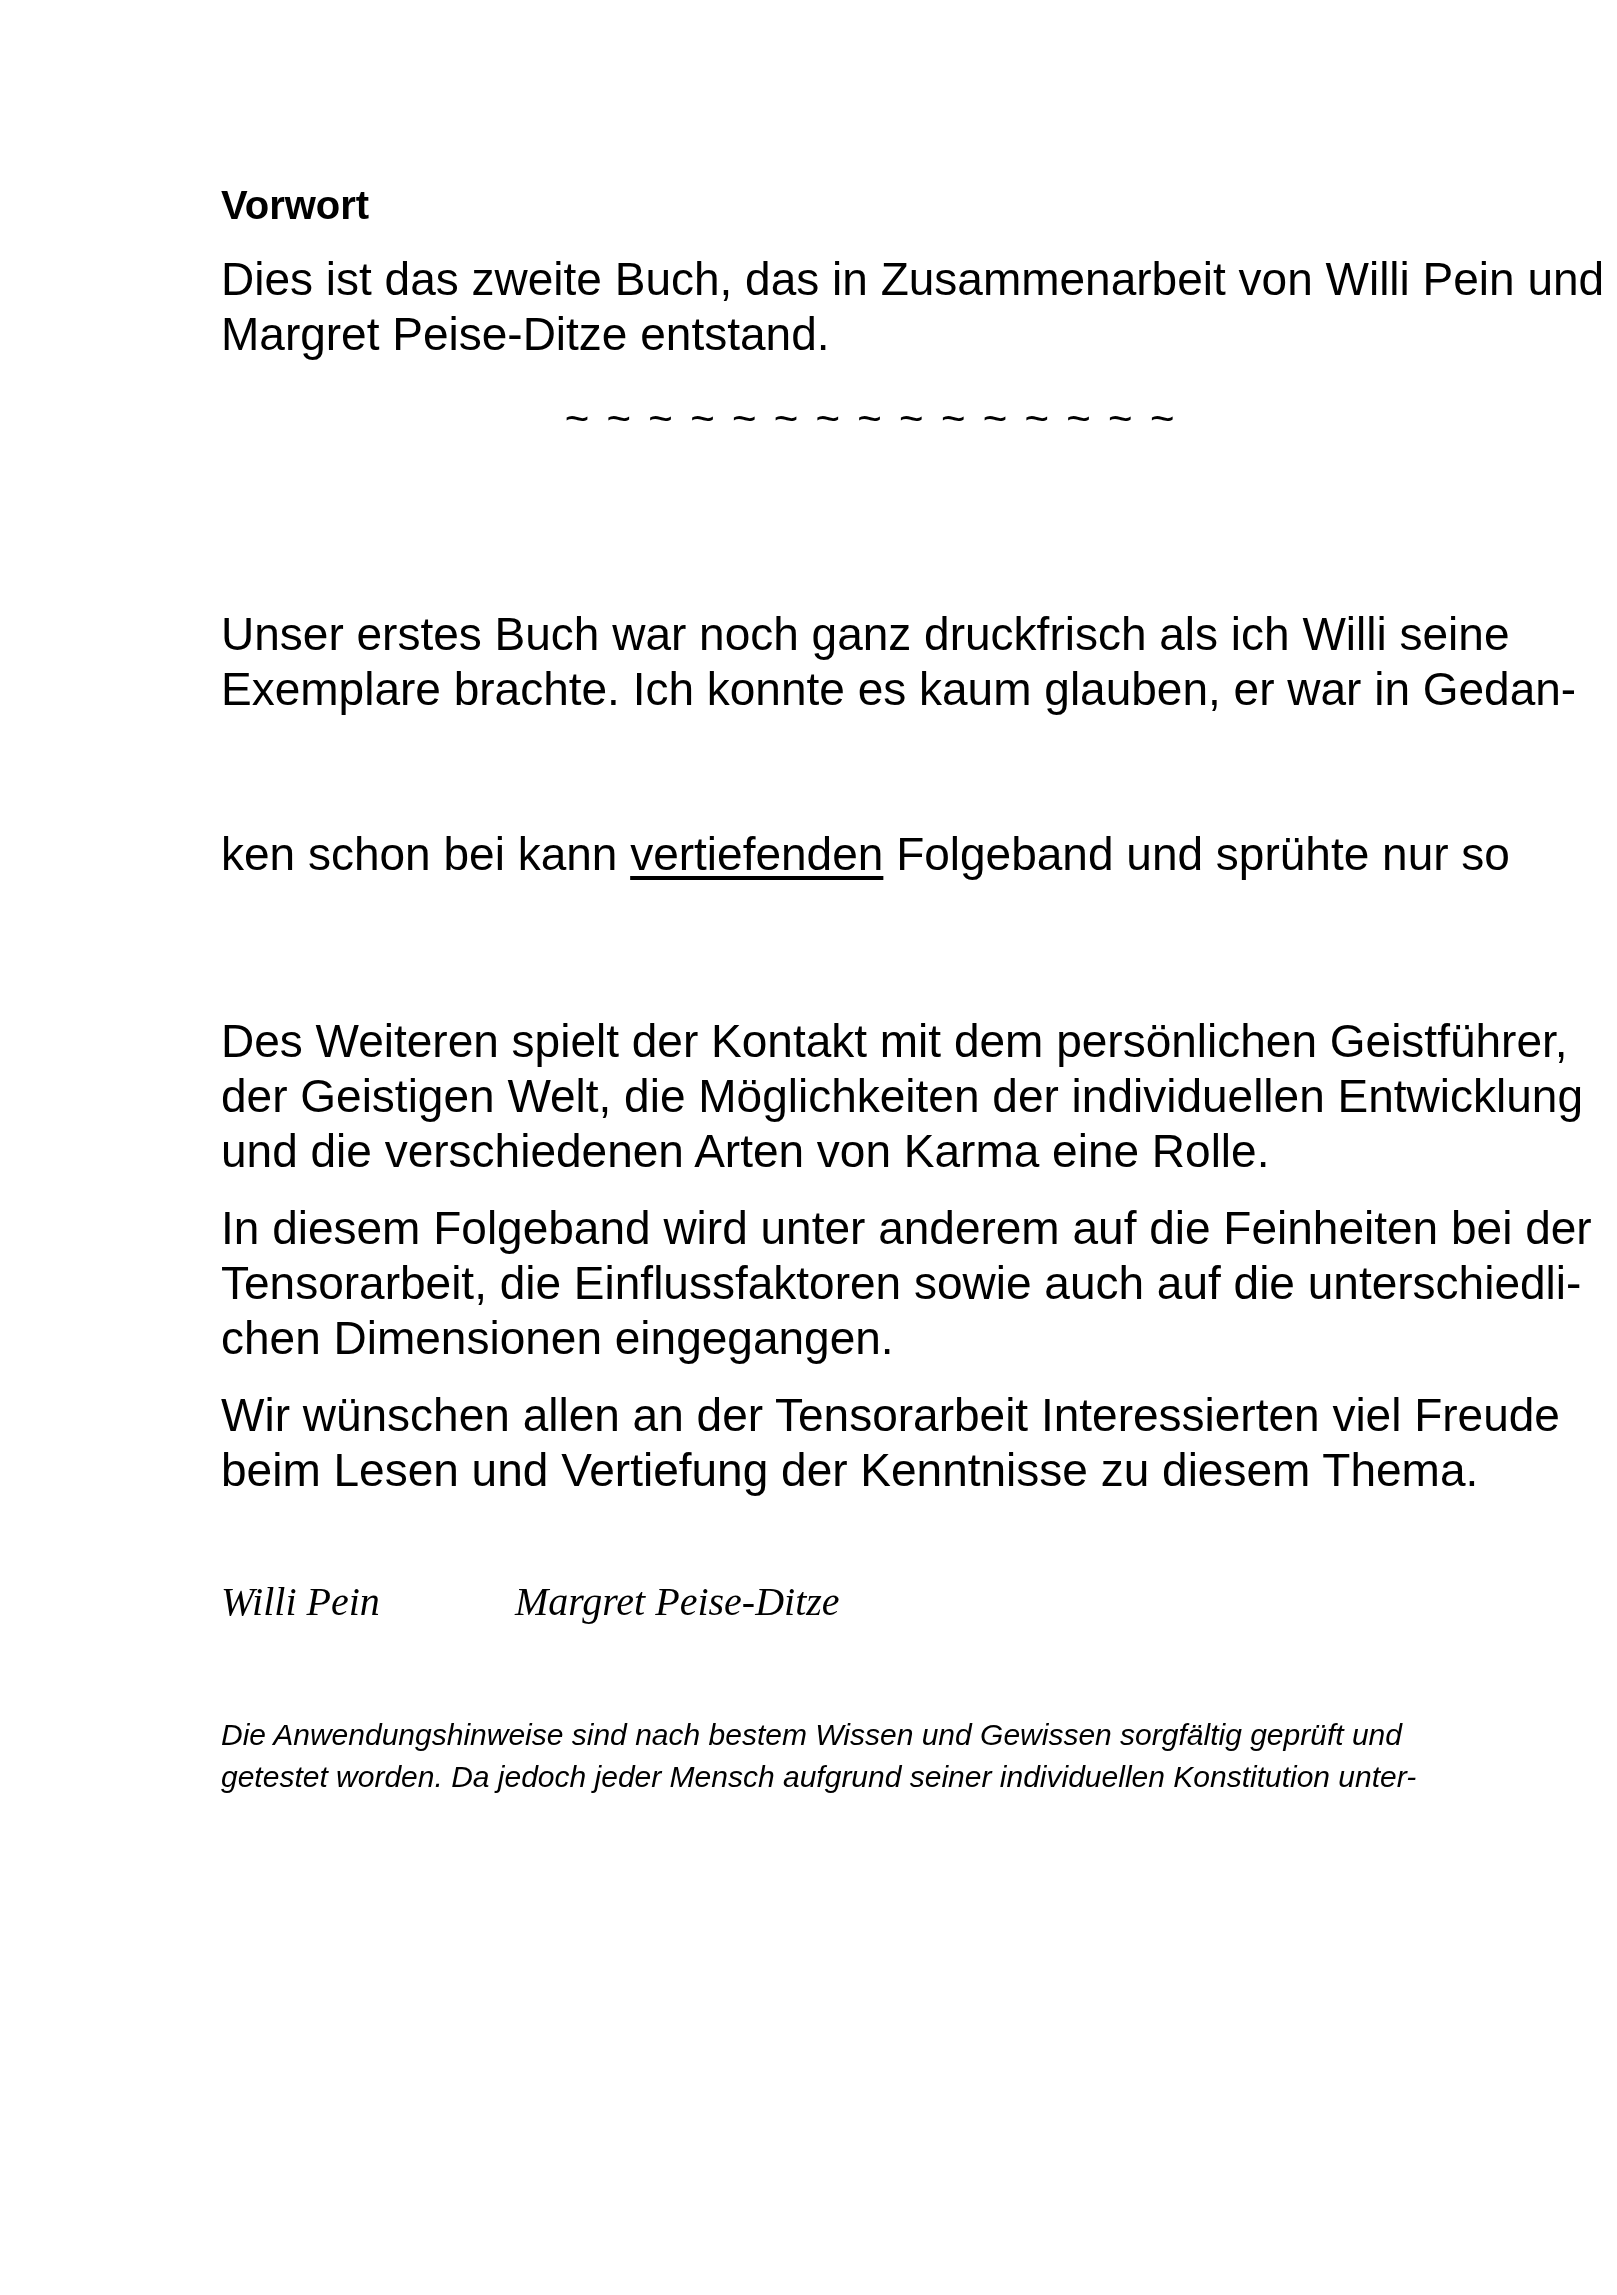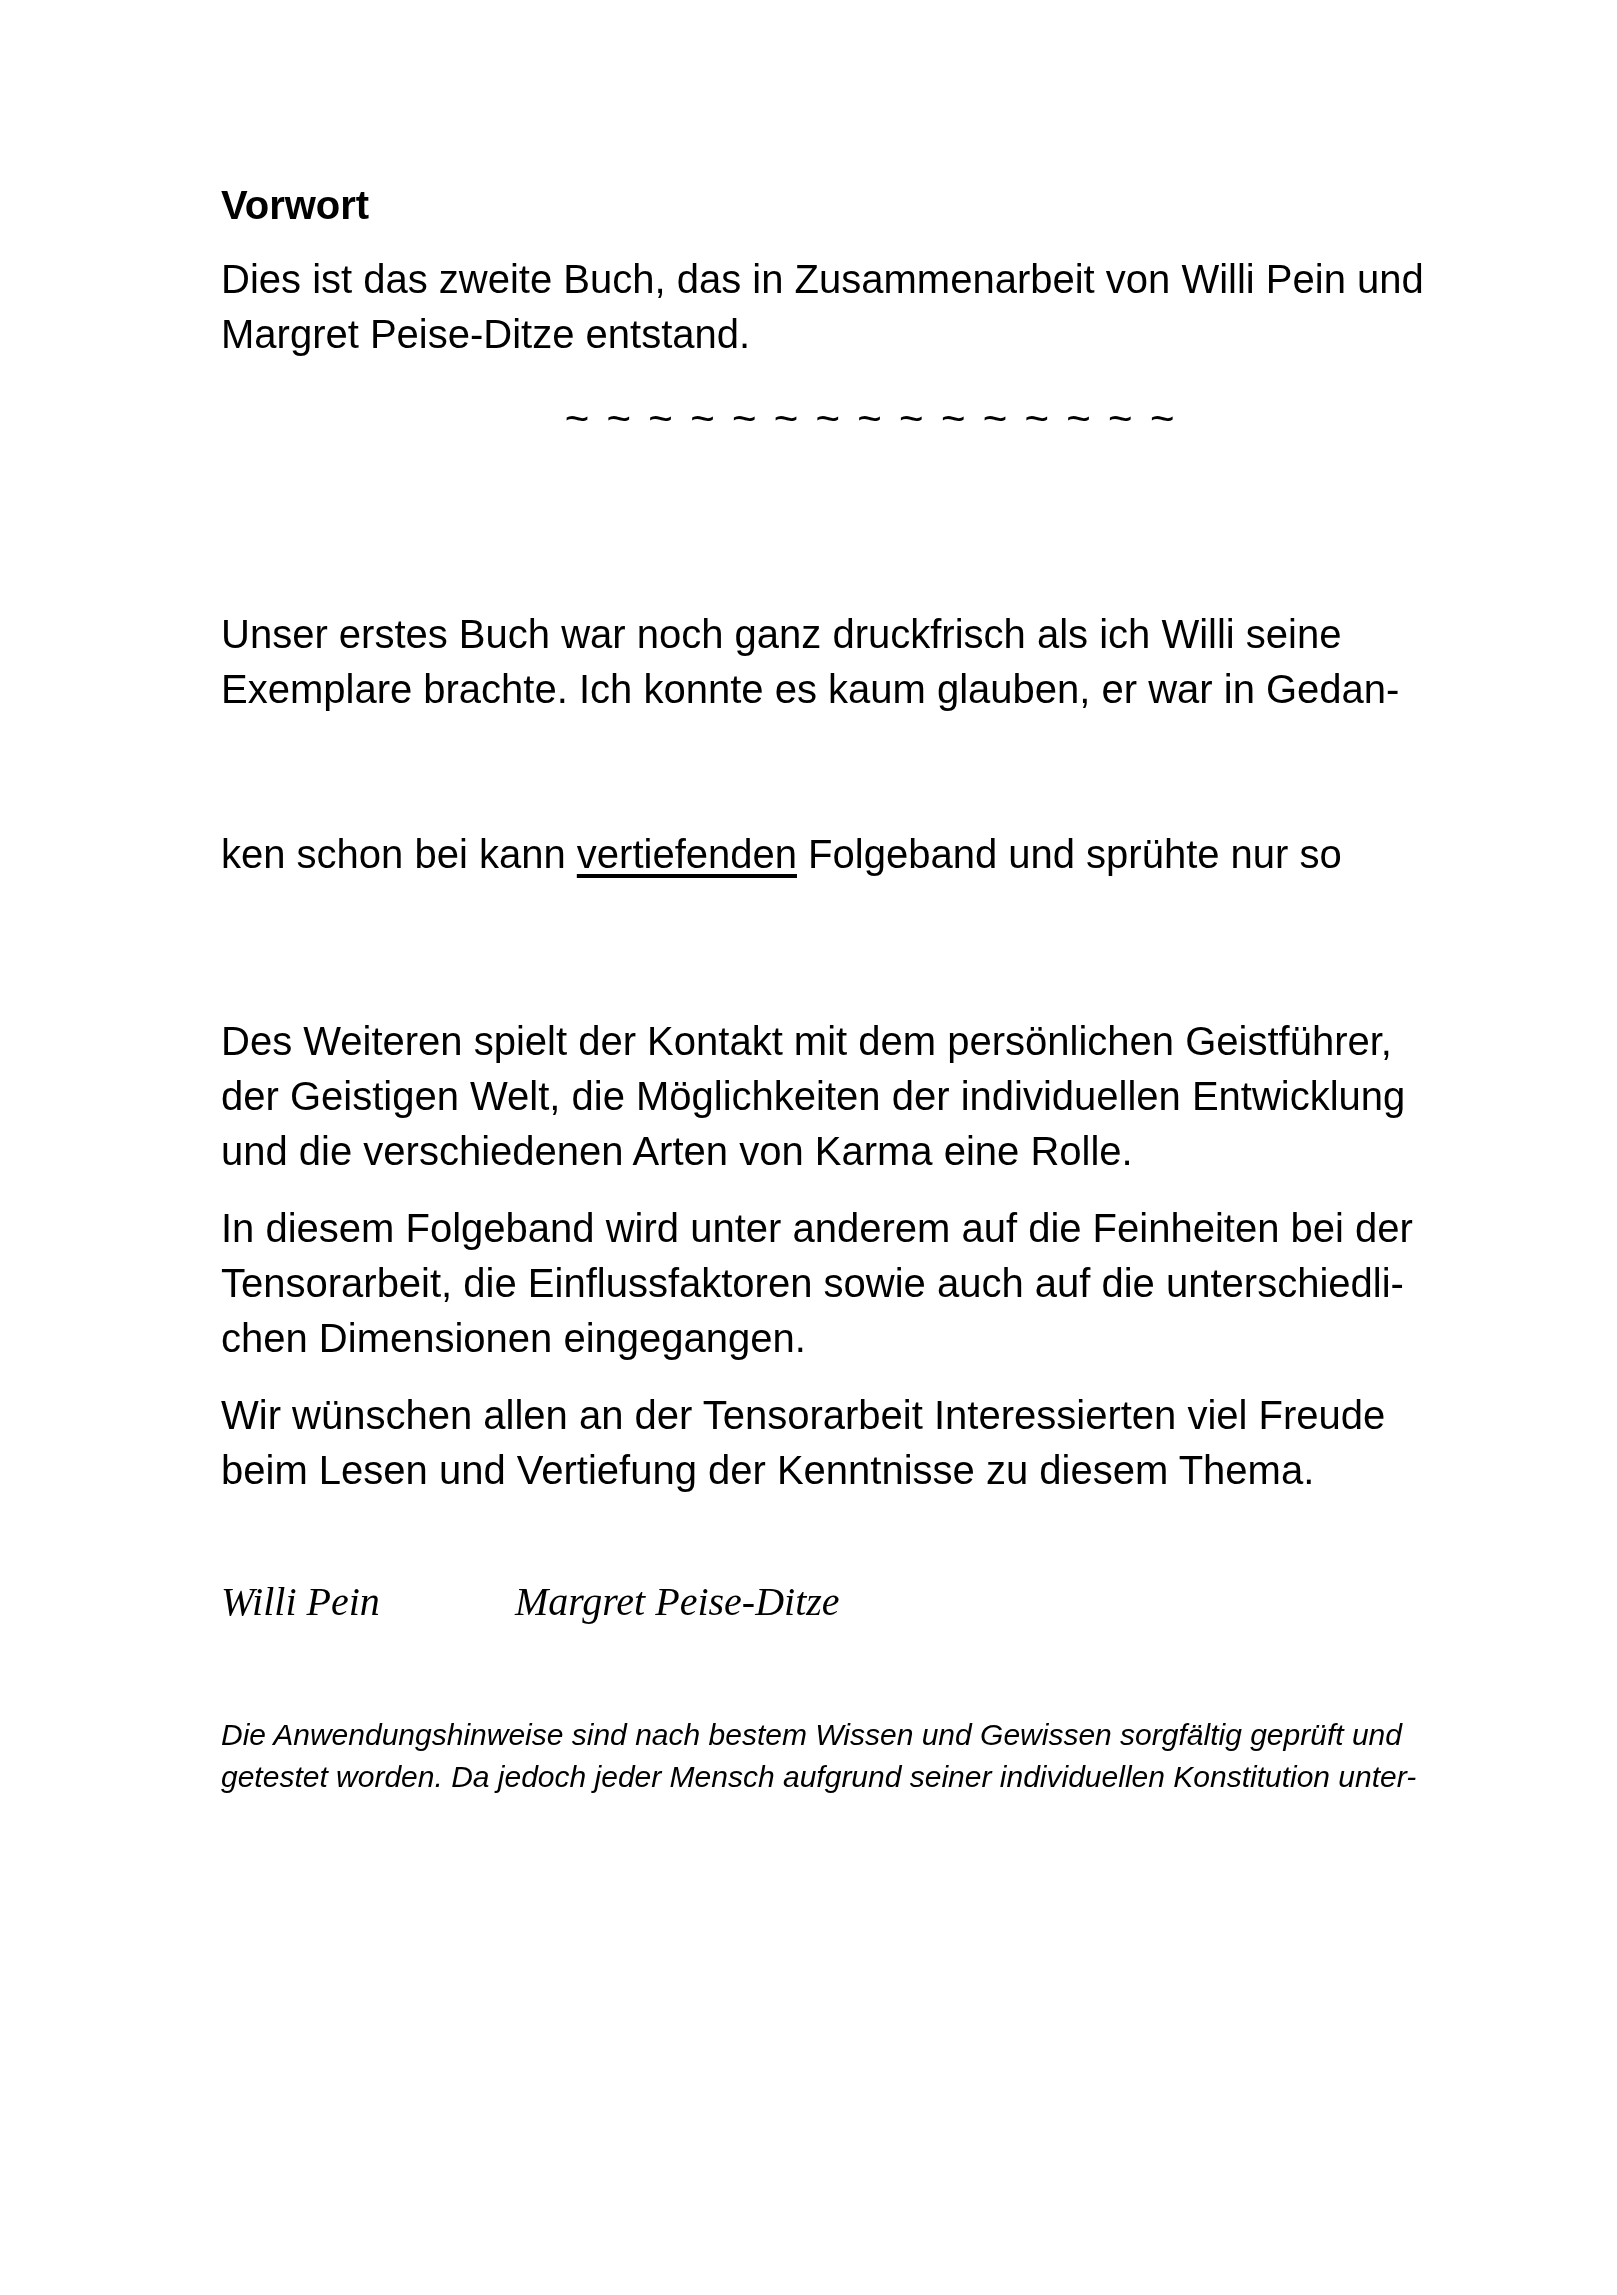--- a/index.html
+++ b/index.html
@@ -18,21 +18,21 @@
     padding: 177px 139px 0 221px;
     overflow: hidden;
   }
   .heading {
     font-size: 40px;
     font-weight: 700;
     line-height: 56px;
     margin: 0 0 18.5px 0;
   }
   .body-text {
-    font-size: 40px;
+    font-size: 46px;
     line-height: 55px;
     white-space: pre;
   }
   .para {
     margin: 0 0 22px 0;
   }
   .separator {
     text-align: center;
     font-size: 42px;
     letter-spacing: 2.8px;

